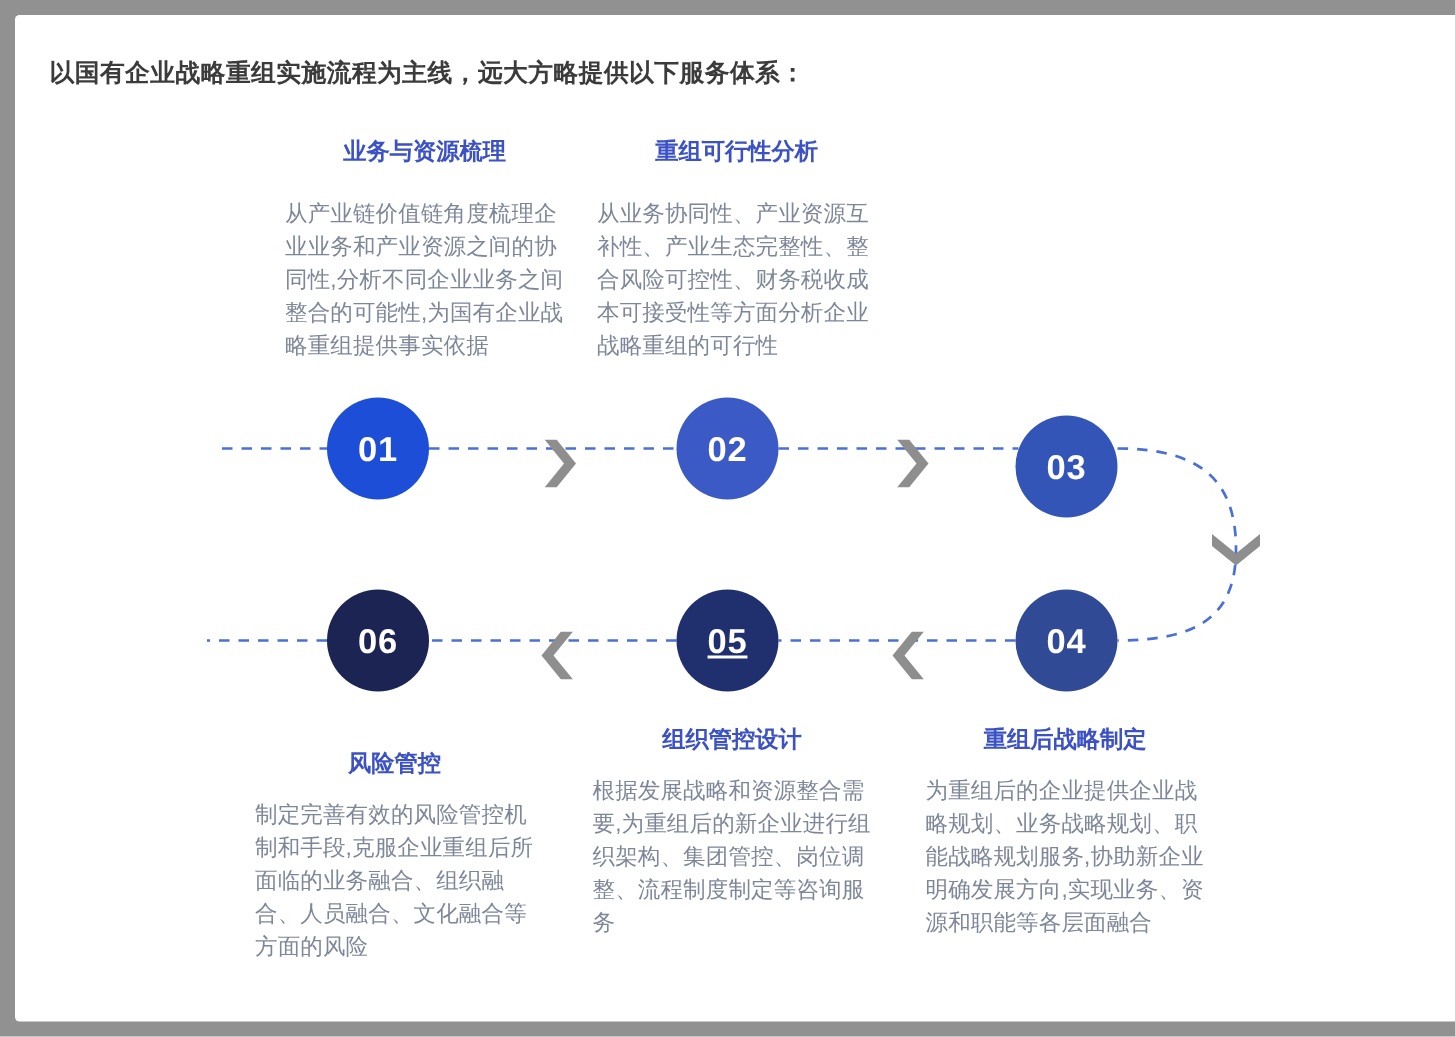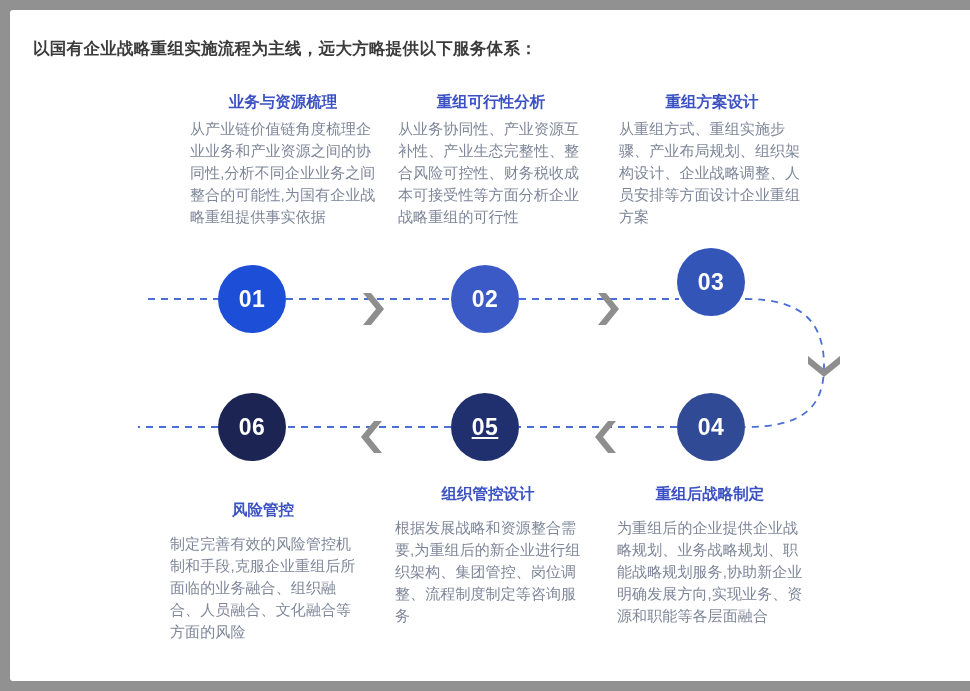--- a/index.html
+++ b/index.html
@@ -59,21 +59,21 @@
   }
   .block .head {
     font-size: 15.5px;
     font-weight: bold;
     color: #3c52c4;
     text-align: center;
     line-height: 20px;
     white-space: nowrap;
   }
   .block .body {
-    margin-top: 6px;
+    margin-top: 20px;
     font-size: 15px;
     color: #7e8699;
     line-height: 22px;
     text-align: left;
     letter-spacing: 0.1px;
   }
   .block.bottom .body {
     margin-top: 13px;
   }
 
@@ -95,21 +95,21 @@
     color: #ffffff;
     font-size: 23px;
     font-weight: bold;
     display: flex;
     align-items: center;
     justify-content: center;
     letter-spacing: 0.5px;
   }
   #n1 { left: 208px; top: 255px; background: #6480dd; }
   #n2 { left: 441px; top: 255px; background: #3c5ac6; }
-  #n3 { left: 667px; top: 238px; background: #3455b8; }
+  #n3 { left: 667px; top: 267px; background: #3455b8; }
   #n4 { left: 667px; top: 383px; background: #314a96; }
   #n5 { left: 441px; top: 383px; background: #20306e; text-decoration: underline; }
   #n6 { left: 208px; top: 383px; background: #1b2452; }
 
   
   .chev {
     position: absolute;
     width: 24px;
     height: 32px;
   }
@@ -177,24 +177,20 @@
     </svg>
 
     <div class="block" id="blk1">
       <div class="head">业务与资源梳理</div>
       <div class="body">从产业链价值链角度梳理企业业务和产业资源之间的协同性,分析不同企业业务之间整合的可能性,为国有企业战略重组提供事实依据</div>
     </div>
     <div class="block" id="blk2">
       <div class="head">重组可行性分析</div>
       <div class="body">从业务协同性、产业资源互补性、产业生态完整性、整合风险可控性、财务税收成本可接受性等方面分析企业战略重组的可行性</div>
     </div>
-    <div class="block" id="blk3">
-      <div class="head">重组方案设计</div>
-      <div class="body">从重组方式、重组实施步骤、产业布局规划、组织架构设计、企业战略调整、人员安排等方面设计企业重组方案</div>
-    </div>
 
     <div class="block bottom" id="blk6">
       <div class="head">风险管控</div>
       <div class="body">制定完善有效的风险管控机制和手段,克服企业重组后所面临的业务融合、组织融合、人员融合、文化融合等方面的风险</div>
     </div>
     <div class="block bottom" id="blk5">
       <div class="head">组织管控设计</div>
       <div class="body">根据发展战略和资源整合需要,为重组后的新企业进行组织架构、集团管控、岗位调整、流程制度制定等咨询服务</div>
     </div>
     <div class="block bottom" id="blk4">

